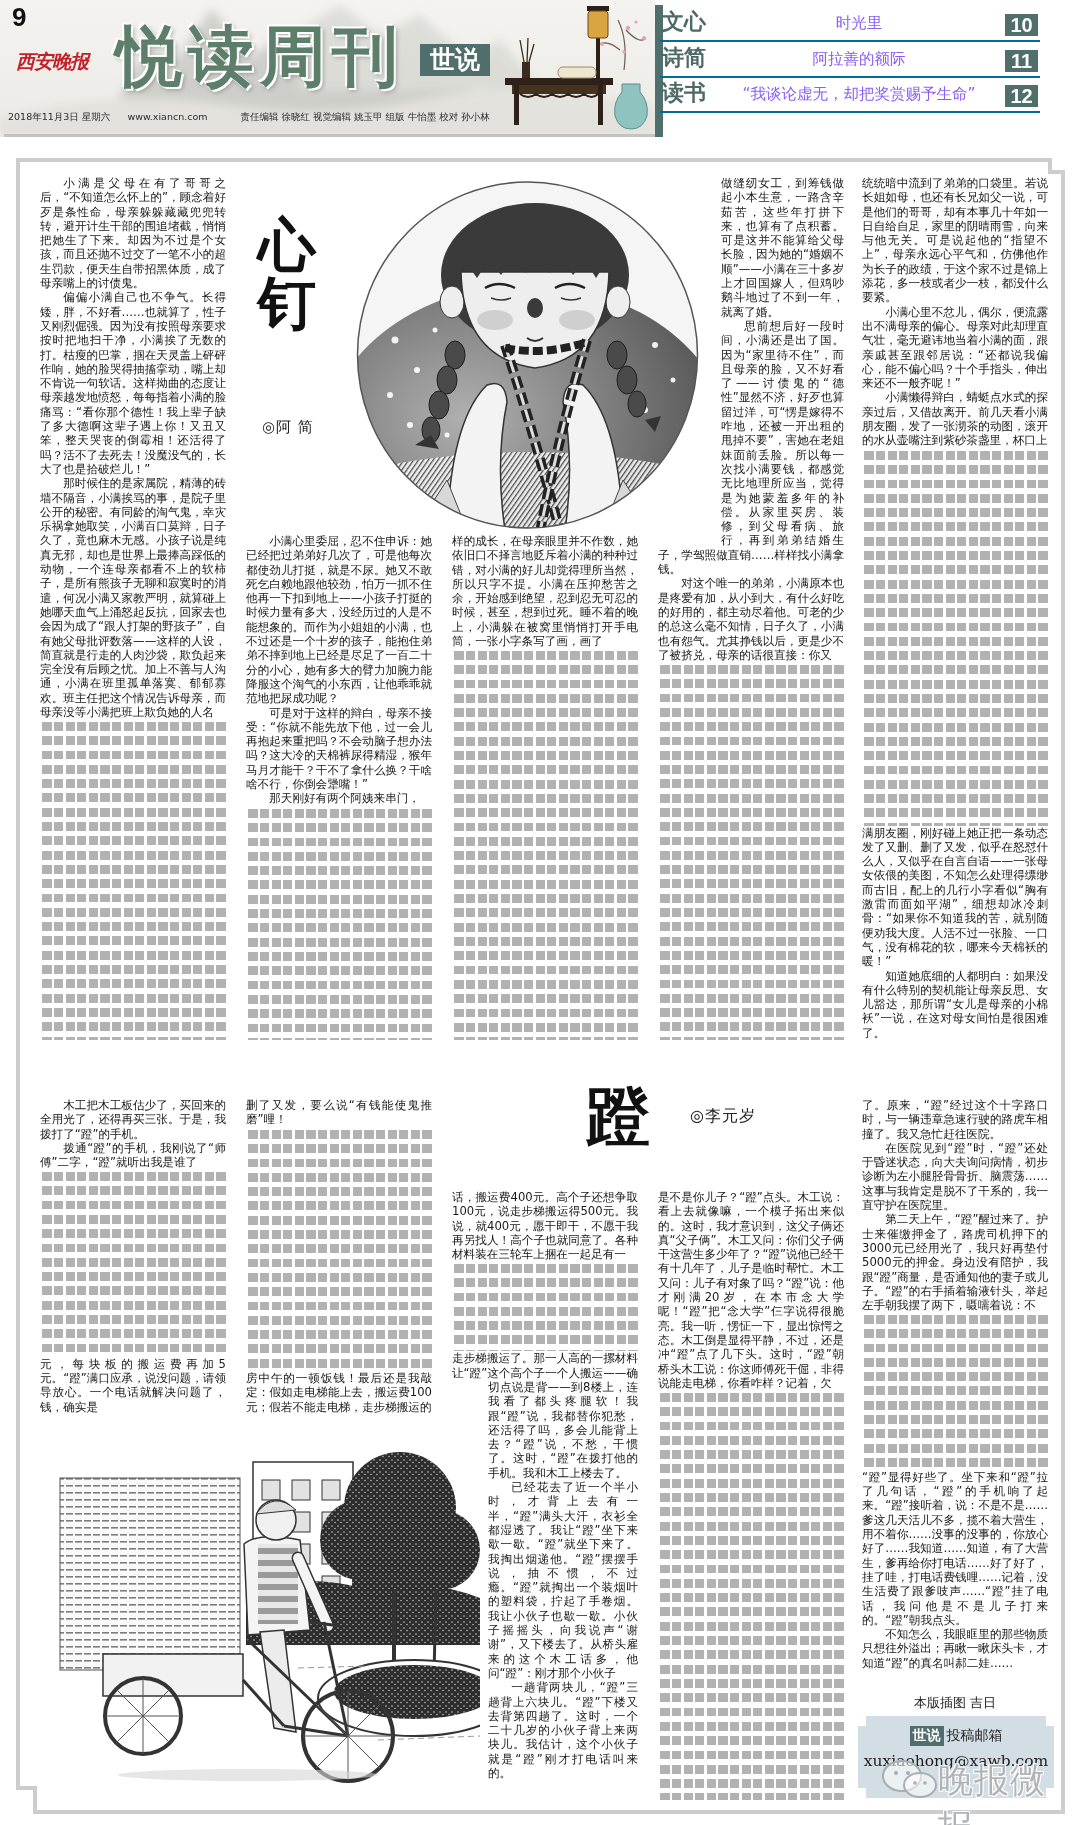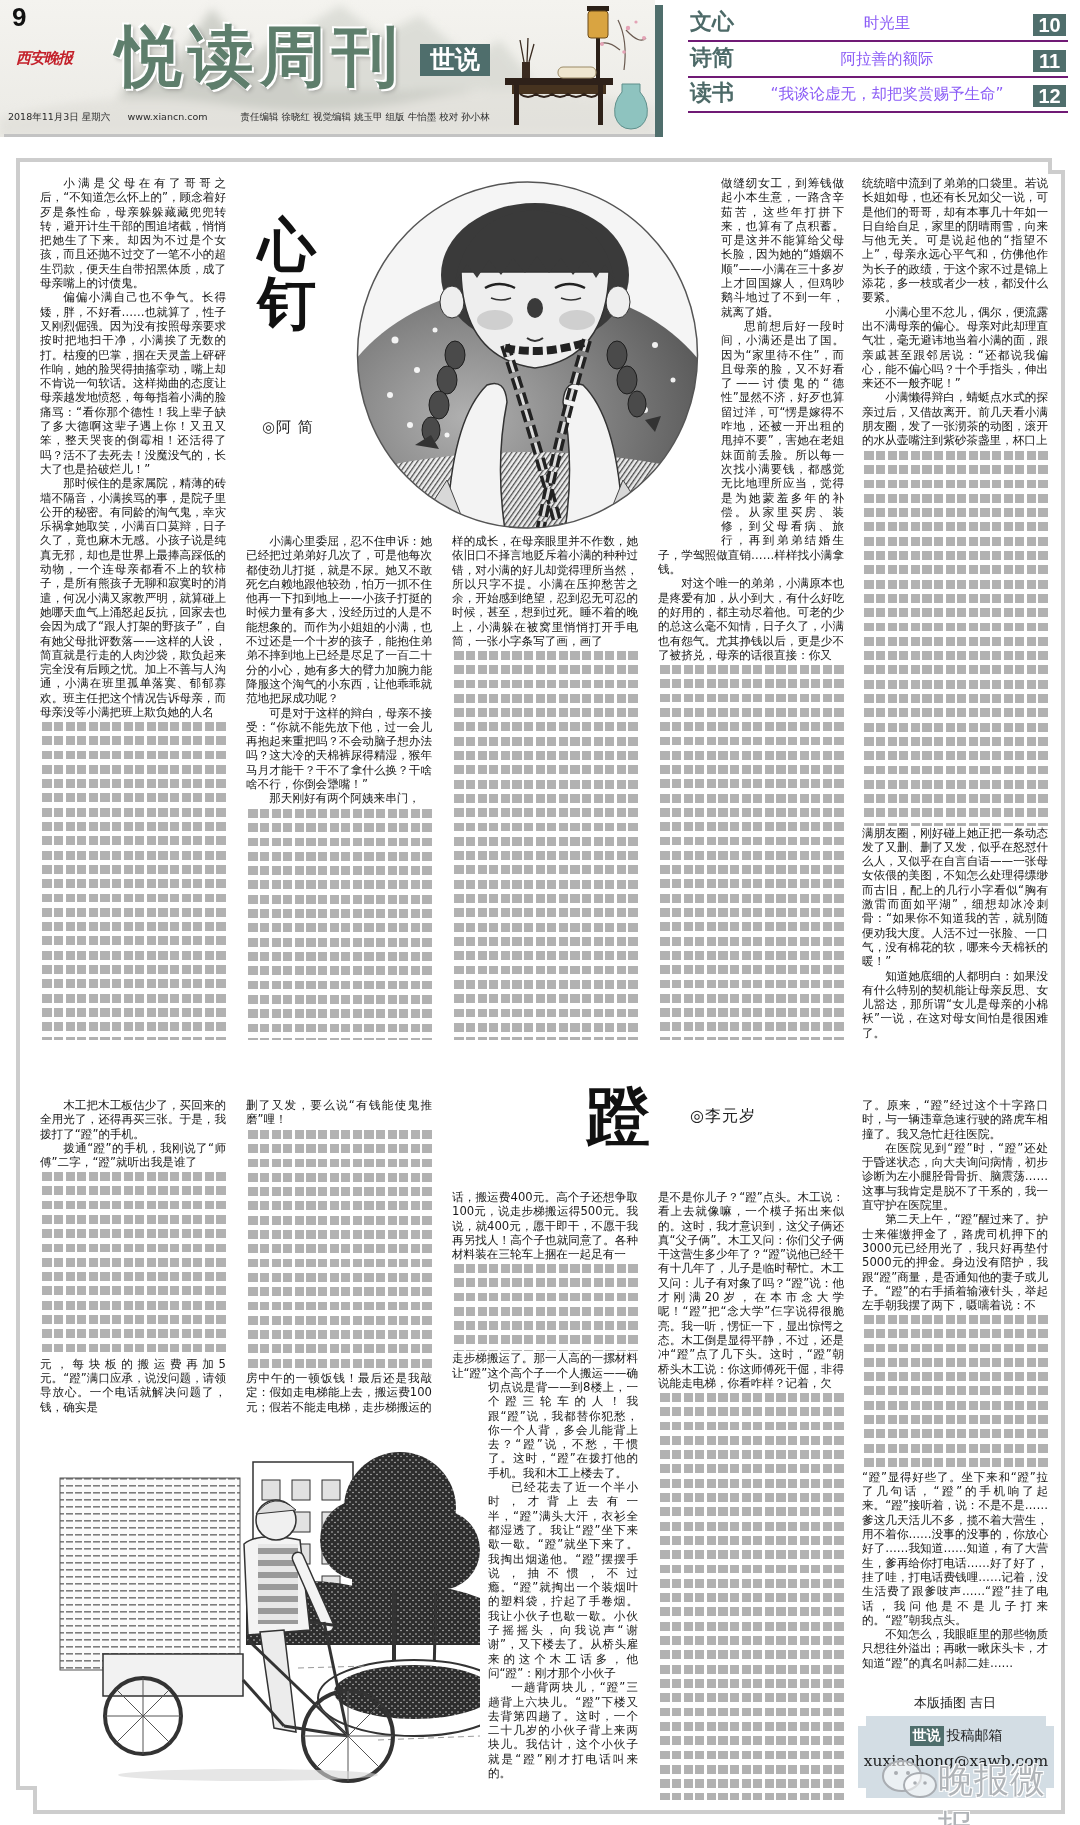--- a/index.html
+++ b/index.html
@@ -1,31 +1,31 @@
 <!DOCTYPE html>
 <html><head>
 <meta charset="utf-8">
 <style>
   html,body{margin:0;padding:0;}
   body{width:1080px;height:1825px;position:relative;background:#ffffff;overflow:hidden;
        font-family:"DejaVu Sans",sans-serif;color:#161616;}
   
   .mast-bg{position:absolute;left:0;top:0;}
   .page-no{position:absolute;left:12px;top:2px;font-family:"Liberation Sans",sans-serif;font-weight:bold;font-size:26px;color:#111;}
-  .paper-name{position:absolute;left:16px;top:49px;font-family:"DejaVu Serif",serif;font-style:italic;font-weight:bold;font-size:15px;color:#c3202a;letter-spacing:-1px;}
+  .paper-name{position:absolute;left:16px;top:49px;font-family:"DejaVu Serif",serif;font-style:italic;font-weight:bold;font-size:19px;color:#c3202a;letter-spacing:-1px;}
   .supp-title{position:absolute;left:116px;top:12px;font-family:"DejaVu Serif",serif;font-weight:bold;font-size:66px;letter-spacing:6px;color:#5e7e6c;
        text-shadow:0 0 2px #fff,2px 2px 0 #fff,-2px -2px 0 #fff,3px 3px 4px rgba(0,0,0,.25);}
   .sec-badge{position:absolute;left:420px;top:44px;width:70px;height:32px;background:#4f6e6c;color:#fff;font-weight:bold;font-size:25px;line-height:32px;text-align:center;}
   .decor{position:absolute;left:500px;top:0;}
   .dateline{position:absolute;left:8px;top:111px;font-size:9.5px;color:#2b2b2b;white-space:nowrap;}
   .dateline span{margin-right:14px;}
   .dateline .credits{margin-left:16px;}
   .mast-rule{position:absolute;left:4px;top:134px;width:651px;height:3px;background:#c3c3c3;}
   .toc-bar{position:absolute;left:655px;top:5px;width:8px;height:132px;background:#4f6e6c;}
-  .toc-row{position:absolute;left:688px;width:380px;height:30px;border-bottom:2px solid #701a75;}
+  .toc-row{position:absolute;left:660px;width:380px;height:30px;border-bottom:2px solid #0369a1;}
   .toc-sec{position:absolute;left:2px;bottom:3px;font-size:22px;font-weight:bold;color:#4d6a68;}
   .toc-title{position:absolute;left:62px;right:44px;bottom:6px;text-align:center;font-size:15.5px;color:#8b5cf6;white-space:nowrap;}
   .toc-page{position:absolute;right:2px;bottom:4px;width:33px;height:22px;background:#4f6e6c;color:#fff;font-family:"Liberation Sans",sans-serif;font-weight:bold;font-size:20px;line-height:22px;text-align:center;}
   .frame{position:absolute;left:0;top:0;pointer-events:none;}
   
   .col{position:absolute;width:186px;font-size:11.6px;line-height:14.3px;text-align:justify;display:flex;flex-direction:column;overflow:hidden;}
   .col p{margin:0;}
   .col p.ind{text-indent:2em;}
   .flow{display:block;}
   .fill{flex:1 1 auto;min-height:0;
@@ -251,21 +251,21 @@
     <div class="fill"></div>
     <p>房中午的一顿饭钱！最后还是我敲定：假如走电梯能上去，搬运费100元；假若不能走电梯，走步梯搬运的</p>
   </div>
 
   <div class="col" style="left:452px;top:1190px;height:610px">
     <p>话，搬运费400元。高个子还想争取100元，说走步梯搬运得500元。我说，就400元，愿干即干，不愿干我再另找人！高个子也就同意了。各种材料装在三轮车上捆在一起足有一</p>
     <div class="fill"></div>
     <div class="flow">
       <div class="ind-sp0"></div>
       <div class="ind-sp1"></div>
-      <p>走步梯搬运了。那一人高的一摞材料让“蹬”这个高个子一个人搬运——确切点说是背——到8楼上，一个蹬三轮车的人！我跟“蹬”说，我都替你犯愁，你一个人背，多会儿能背上去？“蹬”说，不愁，干惯了。这时，“蹬”在拨打他的手机。我和木工上楼去了。</p>
+      <p>走步梯搬运了。那一人高的一摞材料让“蹬”这个高个子一个人搬运——确切点说是背——到8楼上，连我看了都头疼腿软！我跟“蹬”说，我都替你犯愁，还活得了吗，多会儿能背上去？“蹬”说，不愁，干惯了。这时，“蹬”在拨打他的手机。我和木工上楼去了。</p>
       <p class="ind">已经花去了近一个半小时，才背上去有一半，“蹬”满头大汗，衣衫全都湿透了。我让“蹬”坐下来歇一歇。“蹬”就坐下来了。我掏出烟递他。“蹬”摆摆手说，抽不惯，不过瘾。“蹬”就掏出一个装烟叶的塑料袋，拧起了手卷烟。我让小伙子也歇一歇。小伙子摇摇头，向我说声“谢谢”，又下楼去了。从桥头雇来的这个木工话多，他问“蹬”：刚才那个小伙子</p>
       <p class="ind">一趟背两块儿，“蹬”三趟背上六块儿。“蹬”下楼又去背第四趟了。这时，一个二十几岁的小伙子背上来两块儿。我估计，这个小伙子就是“蹬”刚才打电话叫来的。</p>
     </div>
   </div>
 
   <div class="col" style="left:658px;top:1190px;height:610px">
     <p>是不是你儿子？“蹬”点头。木工说：看上去就像嘛，一个模子拓出来似的。这时，我才意识到，这父子俩还真“父子俩”。木工又问：你们父子俩干这营生多少年了？“蹬”说他已经干有十几年了，儿子是临时帮忙。木工又问：儿子有对象了吗？“蹬”说：他才刚满20岁，在本市念大学呢！“蹬”把“念大学”仨字说得很脆亮。我一听，愣怔一下，显出惊愕之态。木工倒是显得平静，不过，还是冲“蹬”点了几下头。这时，“蹬”朝桥头木工说：你这师傅死干倔，非得说能走电梯，你看咋样？记着，欠</p>
     <div class="fill"></div>
   </div>
 

